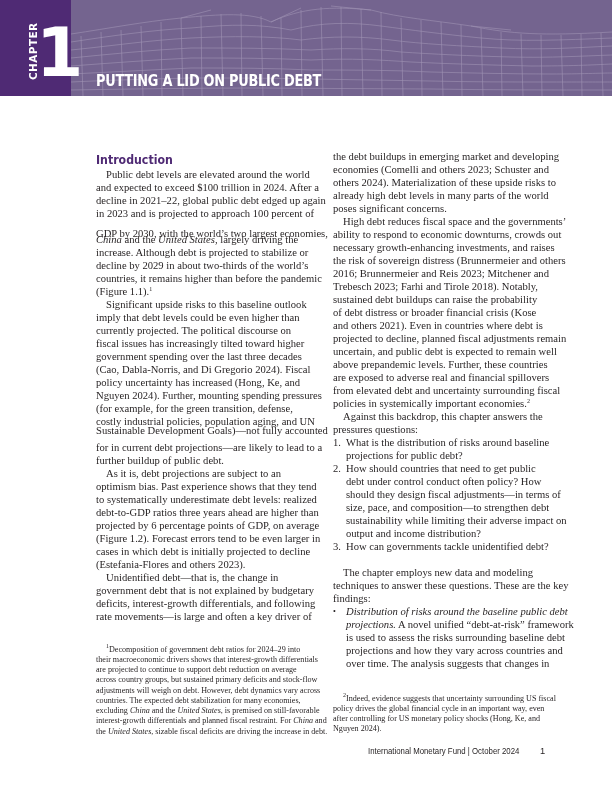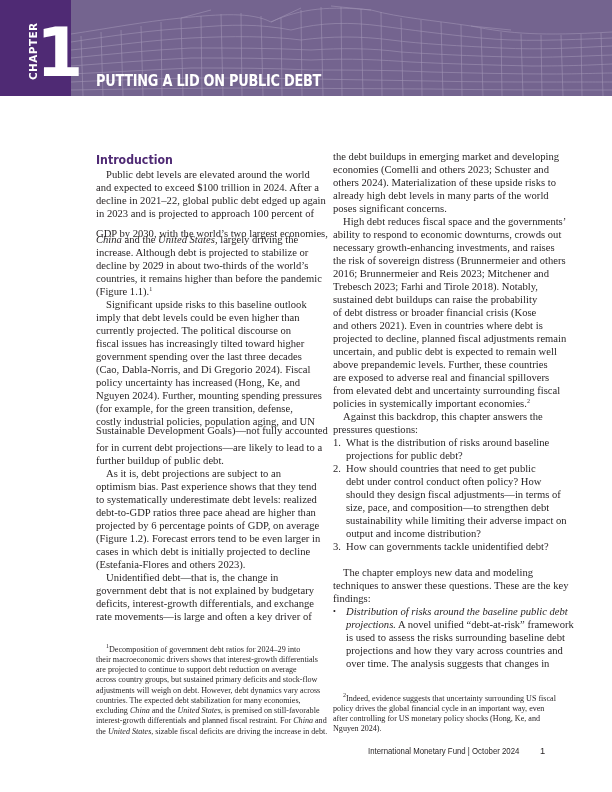--- a/index.html
+++ b/index.html
@@ -71,28 +71,28 @@
   <div class="line" style="top:376px">policy uncertainty has increased (Hong, Ke, and</div>
   <div class="line" style="top:389px">Nguyen 2024). Further, mounting spending pressures</div>
   <div class="line" style="top:402px">(for example, for the green transition, defense,</div>
   <div class="line" style="top:415px">costly industrial policies, population aging, and UN</div>
   <div class="line" style="top:424px">Sustainable Development Goals)—not fully accounted</div>
   <div class="line" style="top:441px">for in current debt projections—are likely to lead to a</div>
   <div class="line" style="top:454px">further buildup of public debt.</div>
   <div class="line ind" style="top:467px">As it is, debt projections are subject to an</div>
   <div class="line" style="top:480px">optimism bias. Past experience shows that they tend</div>
   <div class="line" style="top:493px">to systematically underestimate debt levels: realized</div>
-  <div class="line" style="top:506px">debt-to-GDP ratios three pace ahead are higher than</div>
+  <div class="line" style="top:506px">debt-to-GDP ratios three years ahead are higher than</div>
   <div class="line" style="top:519px">projected by 6 percentage points of GDP, on average</div>
   <div class="line" style="top:532px">(Figure 1.2). Forecast errors tend to be even larger in</div>
   <div class="line" style="top:545px">cases in which debt is initially projected to decline</div>
   <div class="line" style="top:558px">(Estefania-Flores and others 2023).</div>
   <div class="line ind" style="top:571px">Unidentified debt—that is, the change in</div>
   <div class="line" style="top:584px">government debt that is not explained by budgetary</div>
-  <div class="line" style="top:597px">deficits, interest-growth differentials, and exchange</div>
+  <div class="line" style="top:597px">deficits, interest-growth differentials, and following</div>
   <div class="line" style="top:610px">rate movements—is large and often a key driver of</div>
 
   <div class="fn-line ind" style="top:645px"><sup>1</sup><span>Decomposition of government debt ratios for 2024–29 into</span></div>
   <div class="fn-line" style="top:655px">their macroeconomic drivers shows that interest-growth differentials</div>
   <div class="fn-line" style="top:665px">are projected to continue to support debt reduction on average</div>
   <div class="fn-line" style="top:675px">across country groups, but sustained primary deficits and stock-flow</div>
   <div class="fn-line" style="top:686px">adjustments will weigh on debt. However, debt dynamics vary across</div>
   <div class="fn-line" style="top:696px">countries. The expected debt stabilization for many economies,</div>
   <div class="fn-line" style="top:706px"><span>excluding </span><i>China</i><span> and the </span><i>United States</i><span>, is premised on still-favorable</span></div>
   <div class="fn-line" style="top:716px"><span>interest-growth differentials and planned fiscal restraint. For </span><i>China</i><span> and</span></div>

